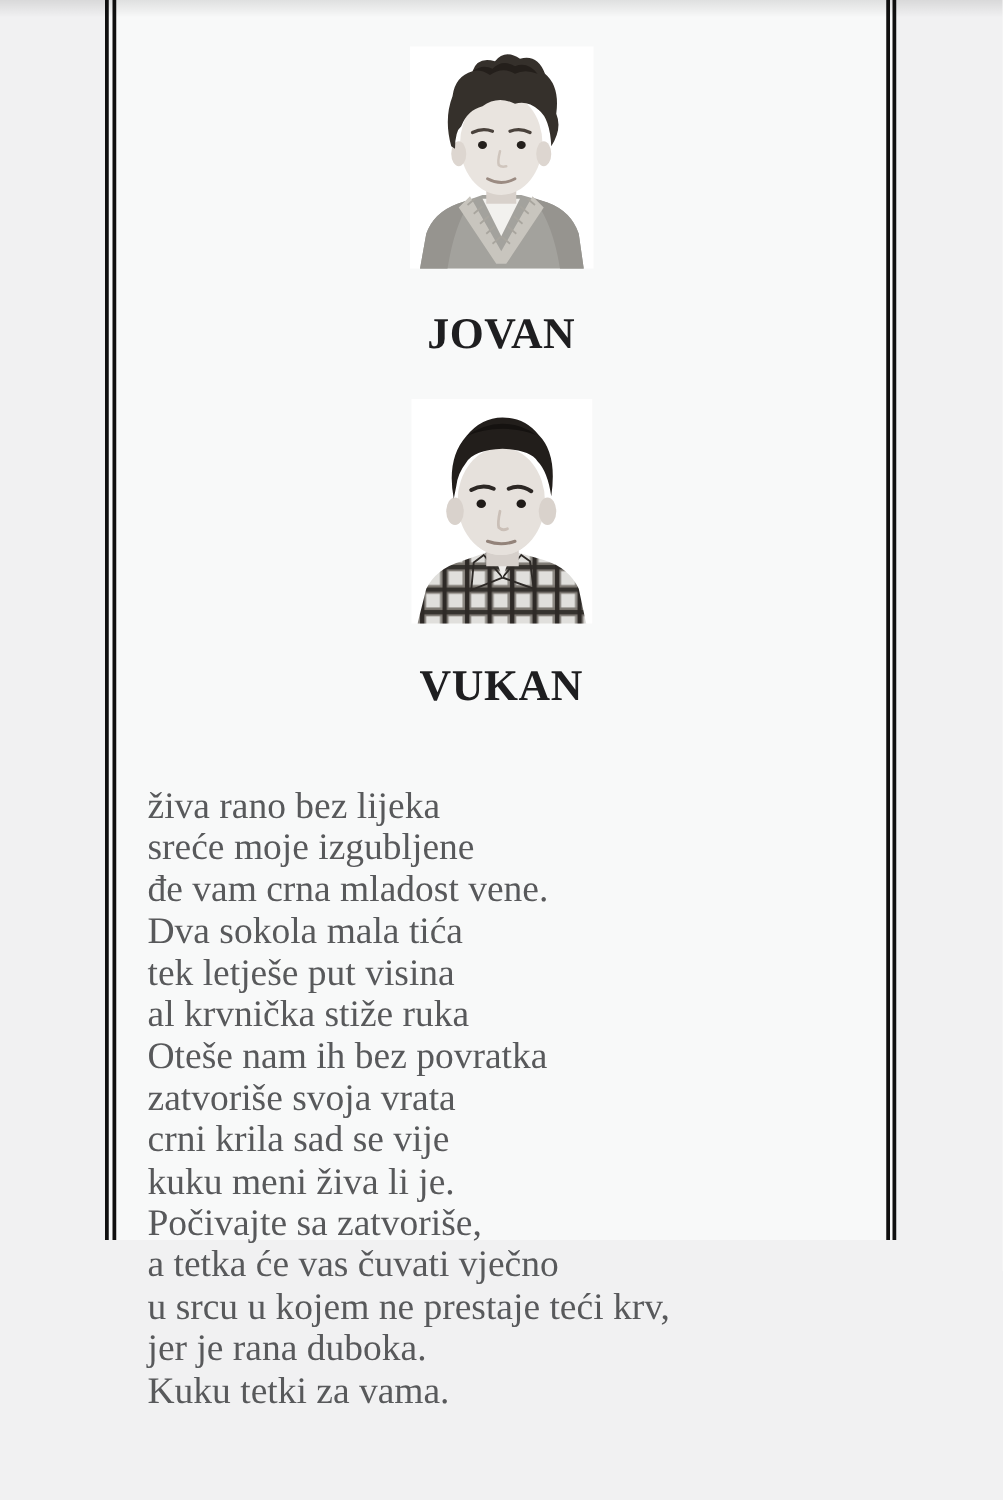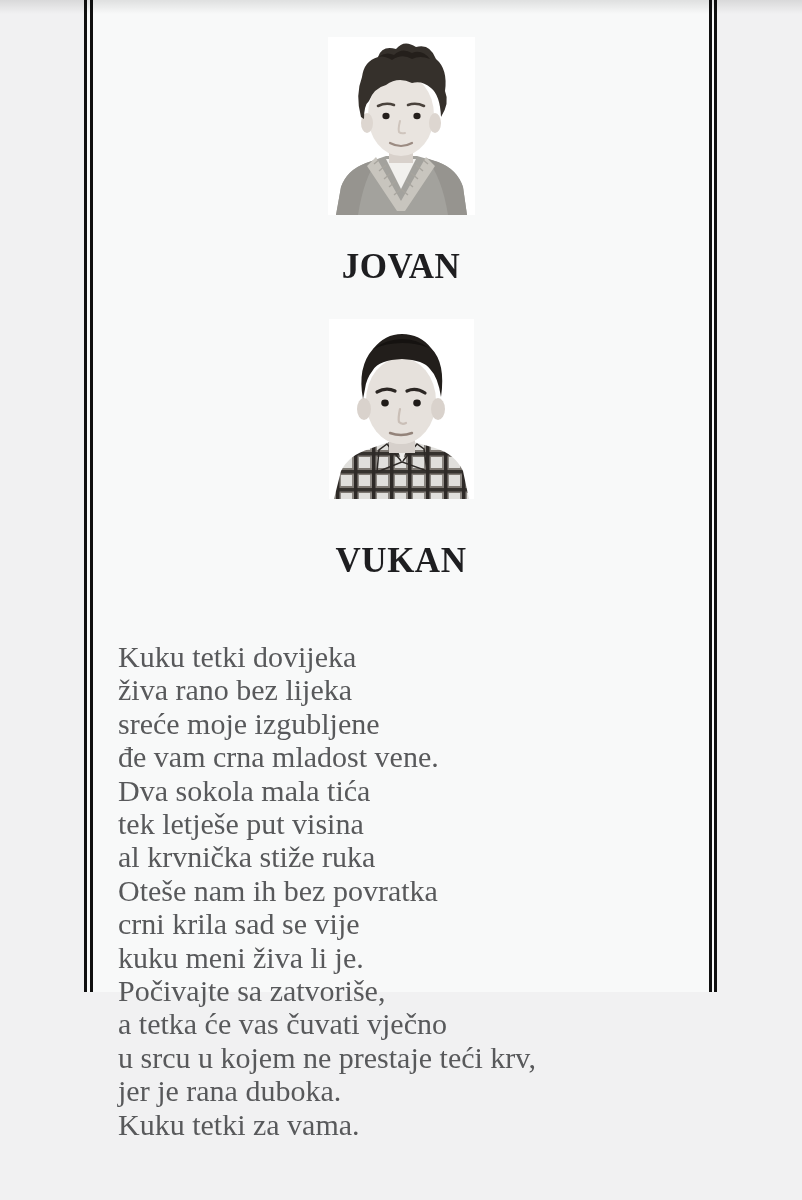--- a/index.html
+++ b/index.html
@@ -38,21 +38,21 @@
   .photo-2{width:145px;height:180px;margin-top:30px;}
   .memorial-name{
     text-align:center;
     font-weight:bold;
     font-size:35px;
     line-height:44px;
     letter-spacing:0.5px;
     color:var(--name-color);
   }
   .name-1{margin-top:30px;}
-  .name-2{margin-top:40px;}
+  .name-2{margin-top:28px;}
   .poem{
     margin:57px 0 0 25px;
     font-size:30px;
     line-height:33.4px;
     color:var(--poem-color);
   }
   .poem-line{white-space:nowrap;}
 </style>
 </head>
 <body>
@@ -145,28 +145,28 @@
     <ellipse cx="88" cy="84" rx="3.8" ry="3.4" fill="#1f1b18"></ellipse>
 
     <path d="M71,90 q-2,9 -1,13 q3,3 7,1" stroke="#cabfb7" stroke-width="2.2" fill="none" stroke-linecap="round"></path>
 
     <path d="M61,114 q11,4 22,0" stroke="#93837a" stroke-width="2.4" fill="none" stroke-linecap="round"></path>
   </svg>
 
   <div class="memorial-name name-2">VUKAN</div>
 
   <div class="poem">
-    <div class="poem-line">Kuku tetki dovijeka</div>
     <div class="poem-line">živa rano bez lijeka</div>
     <div class="poem-line">sreće moje izgubljene</div>
     <div class="poem-line">đe vam crna mladost vene.</div>
     <div class="poem-line">Dva sokola mala tića</div>
     <div class="poem-line">tek letješe put visina</div>
     <div class="poem-line">al krvnička stiže ruka</div>
     <div class="poem-line">Oteše nam ih bez povratka</div>
+    <div class="poem-line">zatvoriše svoja vrata</div>
     <div class="poem-line">crni krila sad se vije</div>
     <div class="poem-line">kuku meni živa li je.</div>
     <div class="poem-line">Počivajte sa zatvoriše,</div>
     <div class="poem-line">a tetka će vas čuvati vječno</div>
     <div class="poem-line">u srcu u kojem ne prestaje teći krv,</div>
     <div class="poem-line">jer je rana duboka.</div>
     <div class="poem-line">Kuku tetki za vama.</div>
   </div>
 
 </div>

